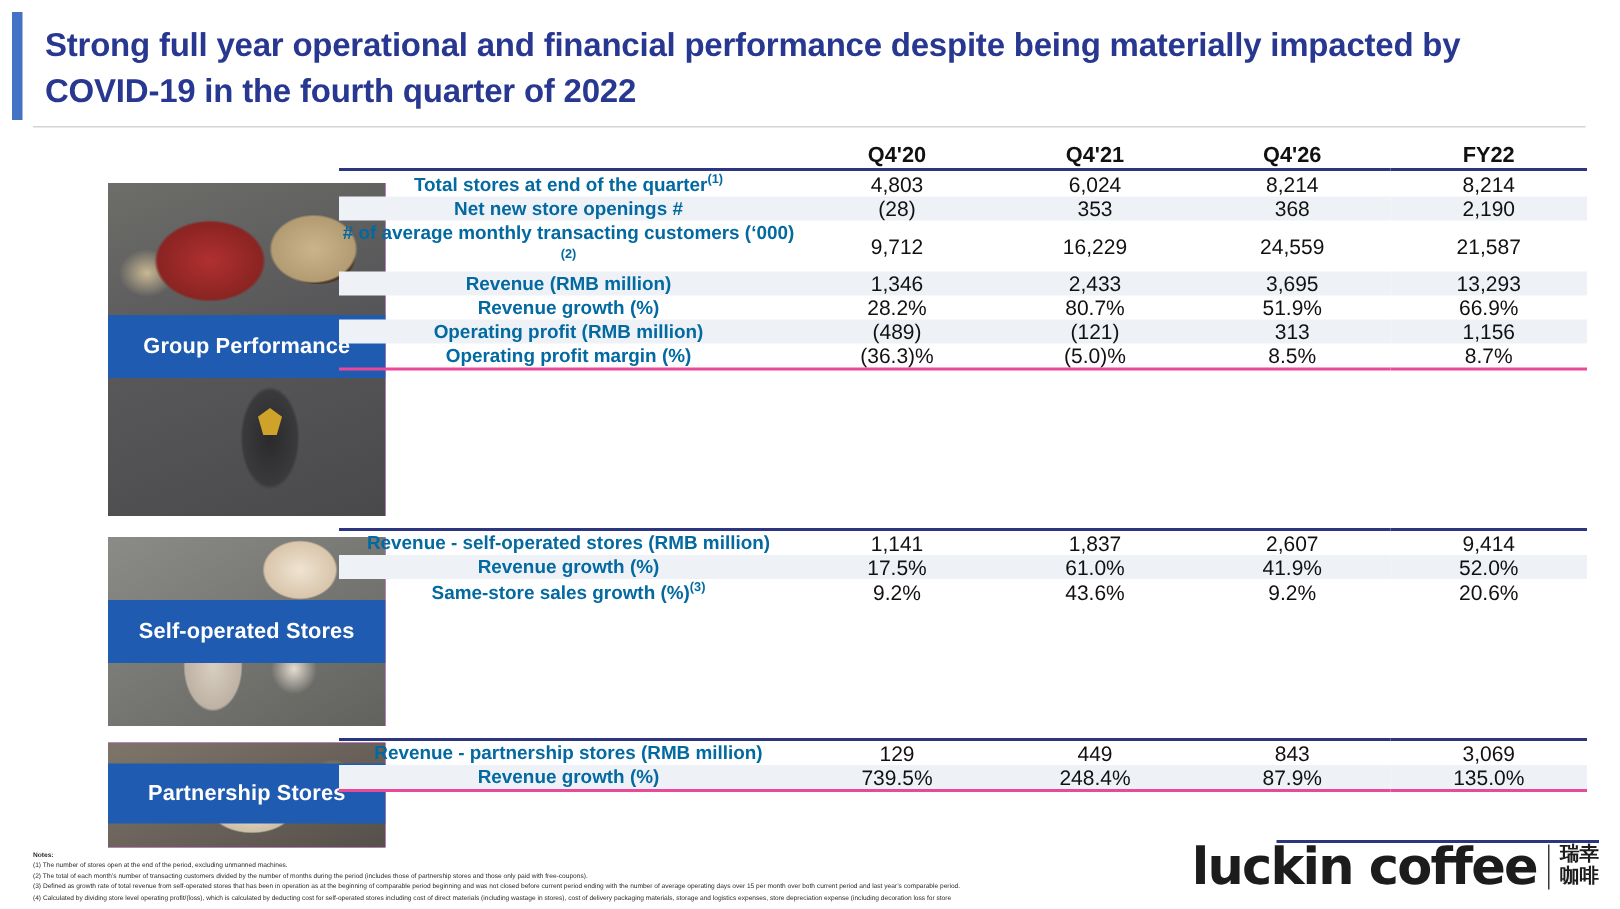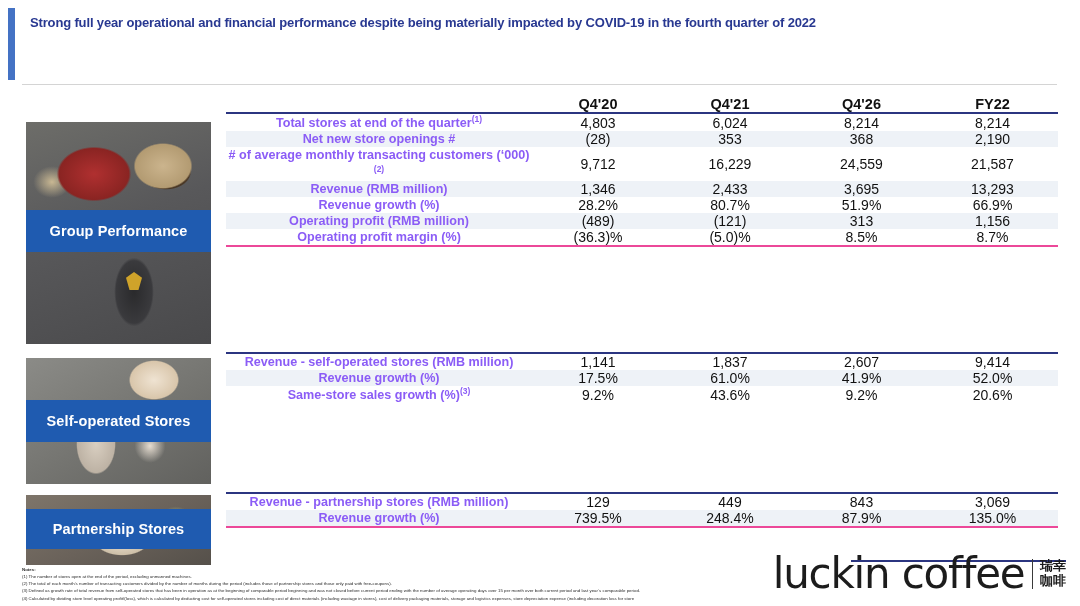--- a/index.html
+++ b/index.html
@@ -10,32 +10,32 @@
     color:#1a1a1a;
   }
   
   #slide{position:absolute;inset:0;}
   .title-accent{
     position:absolute;left:8px;top:8px;width:7px;height:72px;
     background:#4472c4;
   }
   .slide-title{
     position:absolute;left:30px;top:14px;width:1020px;
-    font-size:13px;font-weight:bold;line-height:1.42;
+    font-size:22px;font-weight:bold;line-height:1.42;
     color:#283891;letter-spacing:-0.15px;
   }
   .header-rule{
     position:absolute;left:22px;top:84px;width:1035px;height:1px;
     background:#d4d4d4;
   }
 
   
   .cardwrap{position:absolute;}
   .card{
-    position:relative;width:185px;background:#a21caf;overflow:hidden;
+    position:relative;width:185px;background:#a21caf;overflow:hidden;margin-left:46px;
   }
   .card .photo{position:absolute;inset:0;}
   .card .band{
     position:absolute;left:0;right:0;
     background:#1f5bb0;color:#ffffff;font-weight:bold;
     font-size:14.5px;text-align:center;
     display:flex;align-items:center;justify-content:center;
     letter-spacing:0.1px;
   }
 
@@ -75,21 +75,21 @@
   .tbl{position:absolute;font-size:13px;}
   .tbl table{border-collapse:collapse;width:100%;table-layout:fixed;}
   .tbl th,.tbl td{padding:0;margin:0;}
   .colhdr{
     font-weight:bold;font-size:14.5px;color:#111;text-align:center;
     padding-bottom:5px;
   }
   .rule-top{border-top:2px solid #2b3580;}
   .rule-bot{border-bottom:2px solid #ec4899;}
   .lbl{
-    text-align:center;font-weight:bold;font-size:12.6px;color:#8b5cf6;
+    text-align:center;font-weight:bold;font-size:12.6px;color:#0369a1;
     padding:6px 8px;line-height:1.28;
   }
   .val{
     text-align:center;font-size:14px;color:#111;padding:6px 2px;
   }
   .zebra{background:#eef2f7;}
   .sup{font-size:8.5px;vertical-align:super;}
 
   
   .notes{
@@ -98,21 +98,21 @@
   }
   .notes .nt-head{font-weight:bold;}
   .notes .nt{white-space:nowrap;}
 
   
   .logo{
     position:absolute;right:14px;bottom:8px;
     display:flex;align-items:center;gap:7px;
   }
   .logo .word{
-    font-size:42px;font-weight:normal;color:#1c1c1c;letter-spacing:-1.2px;
+    font-size:34px;font-weight:bold;color:#1c1c1c;letter-spacing:-1.2px;
     font-family:"DejaVu Sans",sans-serif;
   }
   .logo .divider{width:1.5px;height:30px;background:#3a3a3a;}
   .logo .cn{
     font-size:13px;font-weight:bold;color:#1c1c1c;line-height:1.12;
     font-family:"DejaVu Sans",sans-serif;text-align:center;
   }
   .logo-rule{
     position:absolute;right:14px;bottom:44px;width:215px;height:2px;background:#2b3580;
   }

